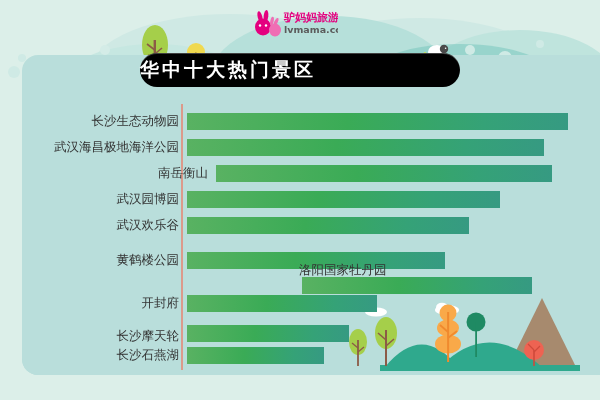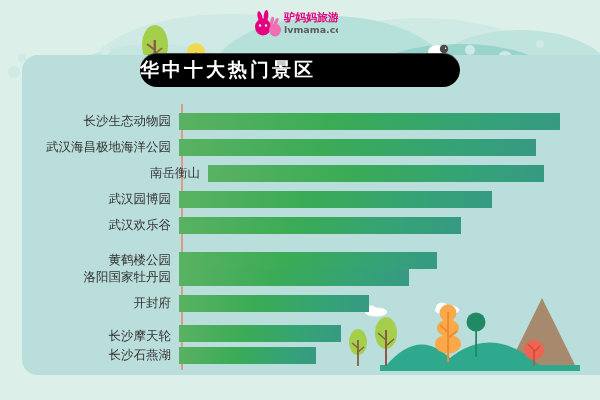--- a/index.html
+++ b/index.html
@@ -52,20 +52,21 @@
     background:#dc9a8b;
   }
   .row {
     position:absolute; left:0; width:600px; height:26px;
     display:flex; align-items:center;
   }
   .row-label {
     width:177px; text-align:right; padding-right:6px;
     font-size:12.5px; color:#333333; white-space:nowrap;
     line-height:1;
+    margin-left:8px;
   }
   .bar-wrap { position:relative; flex:1; height:17px; }
   .bar {
     position:absolute; left:2px; top:0; height:17px;
     background:linear-gradient(90deg,#59b262 0%,#3aab56 42%,#35a277 78%,#369a82 100%);
   }
 
   
   .landscape {
     position:absolute; left:330px; top:270px; width:270px; height:115px;
@@ -236,21 +237,21 @@
           <div class="bar-wrap">
             <div class="bar" title="武汉欢乐谷: 74.2" style="width: 282px;"></div>
           </div>
         </div>
         <div class="row" style="top: 147px;">
           <div class="row-label">黄鹤楼公园</div>
           <div class="bar-wrap">
             <div class="bar" title="黄鹤楼公园: 68" style="width: 258px;"></div>
           </div>
         </div>
-        <div class="row" style="top: 164px;">
+        <div class="row" style="top: 164px; flex-direction: column;">
           <div class="row-label">洛阳国家牡丹园</div>
           <div class="bar-wrap">
             <div class="bar" title="洛阳国家牡丹园: 60.7" style="width: 230px;"></div>
           </div>
         </div>
         <div class="row" style="top: 190px;">
           <div class="row-label">开封府</div>
           <div class="bar-wrap">
             <div class="bar" title="开封府: 50.2" style="width: 190px;"></div>
           </div>

